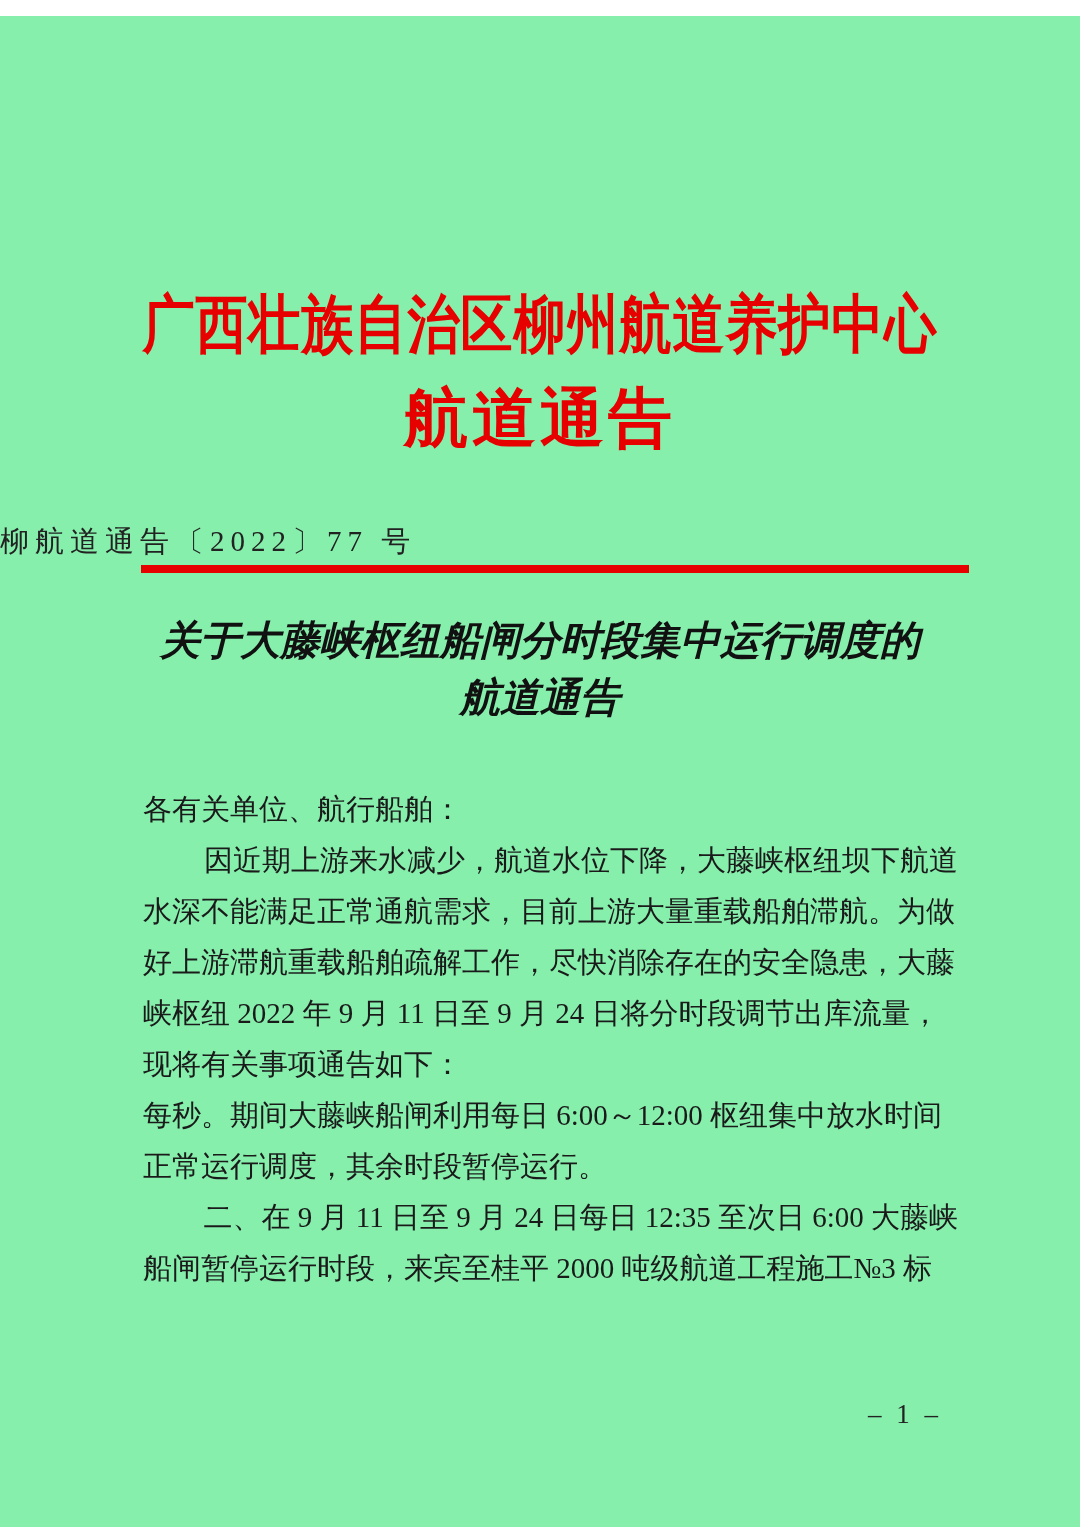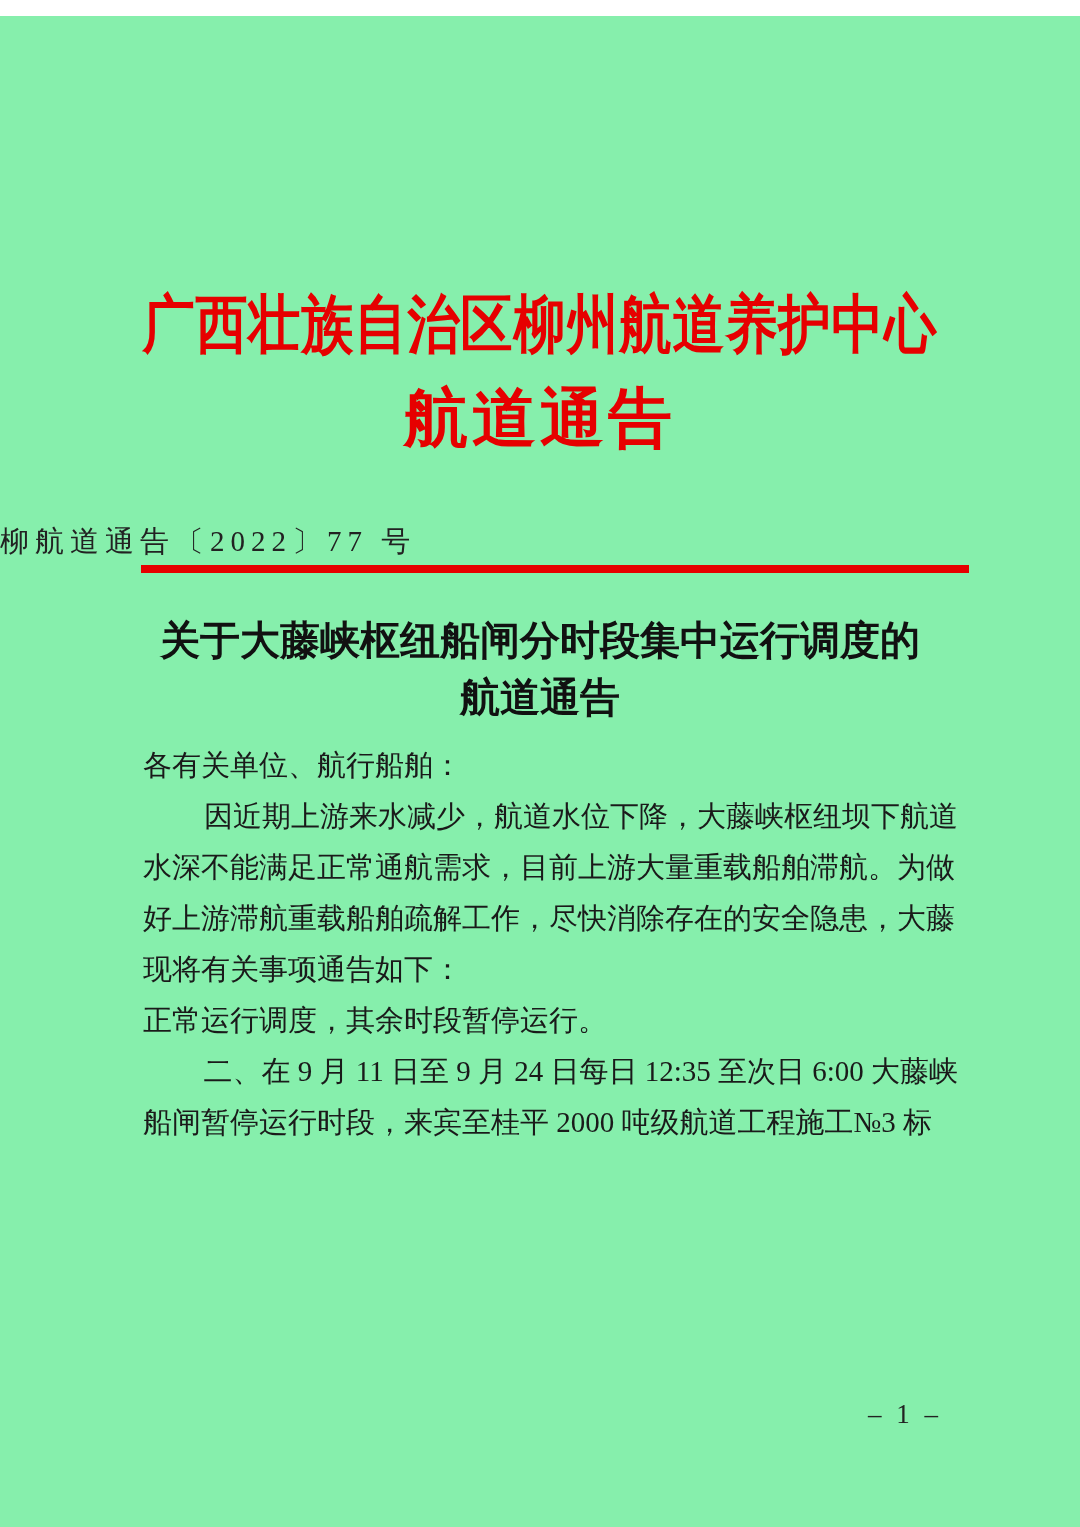--- a/index.html
+++ b/index.html
@@ -64,24 +64,25 @@
   .subject-title {
     position: absolute;
     top: 596px;
     left: 0;
     width: 100%;
     text-align: center;
     font-size: 40px;
     font-weight: bold;
     line-height: 57px;
     color: #111111;
+    font-style: italic;
   }
   .body-text {
     position: absolute;
-    top: 724px;
+    top: 768px;
     left: 143px;
     width: 815px;
     font-size: 29px;
     line-height: 51px;
     color: #1a1a1a;
   }
   .body-line {
     white-space: nowrap;
   }
   .body-line.indent {
@@ -114,21 +115,23 @@
     <div>关于大藤峡枢纽船闸分时段集中运行调度的</div>
     <div>航道通告</div>
   </div>
 
   <div class="body-text">
     <div class="body-line">各有关单位、航行船舶：</div>
     <div>
         <div class="body-line indent">因近期上游来水减少，航道水位下降，大藤峡枢纽坝下航道</div>
         <div class="body-line">水深不能满足正常通航需求，目前上游大量重载船舶滞航。为做</div>
         <div class="body-line">好上游滞航重载船舶疏解工作，尽快消除存在的安全隐患，大藤</div>
+        <div class="body-line">峡枢纽 2022 年 9 月 11 日至 9 月 24 日将分时段调节出库流量，</div>
         <div class="body-line">现将有关事项通告如下：</div>
+        <div class="body-line">每秒。期间大藤峡船闸利用每日 6:00～12:00 枢纽集中放水时间</div>
         <div class="body-line">正常运行调度，其余时段暂停运行。</div>
         <div class="body-line indent">二、在 9 月 11 日至 9 月 24 日每日 12:35 至次日 6:00 大藤峡</div>
         <div class="body-line">船闸暂停运行时段，来宾至桂平 2000 吨级航道工程施工№3 标</div>
       </div>
   </div>
 
   <div class="page-number">– 1 –</div>
 
 </div>
 

